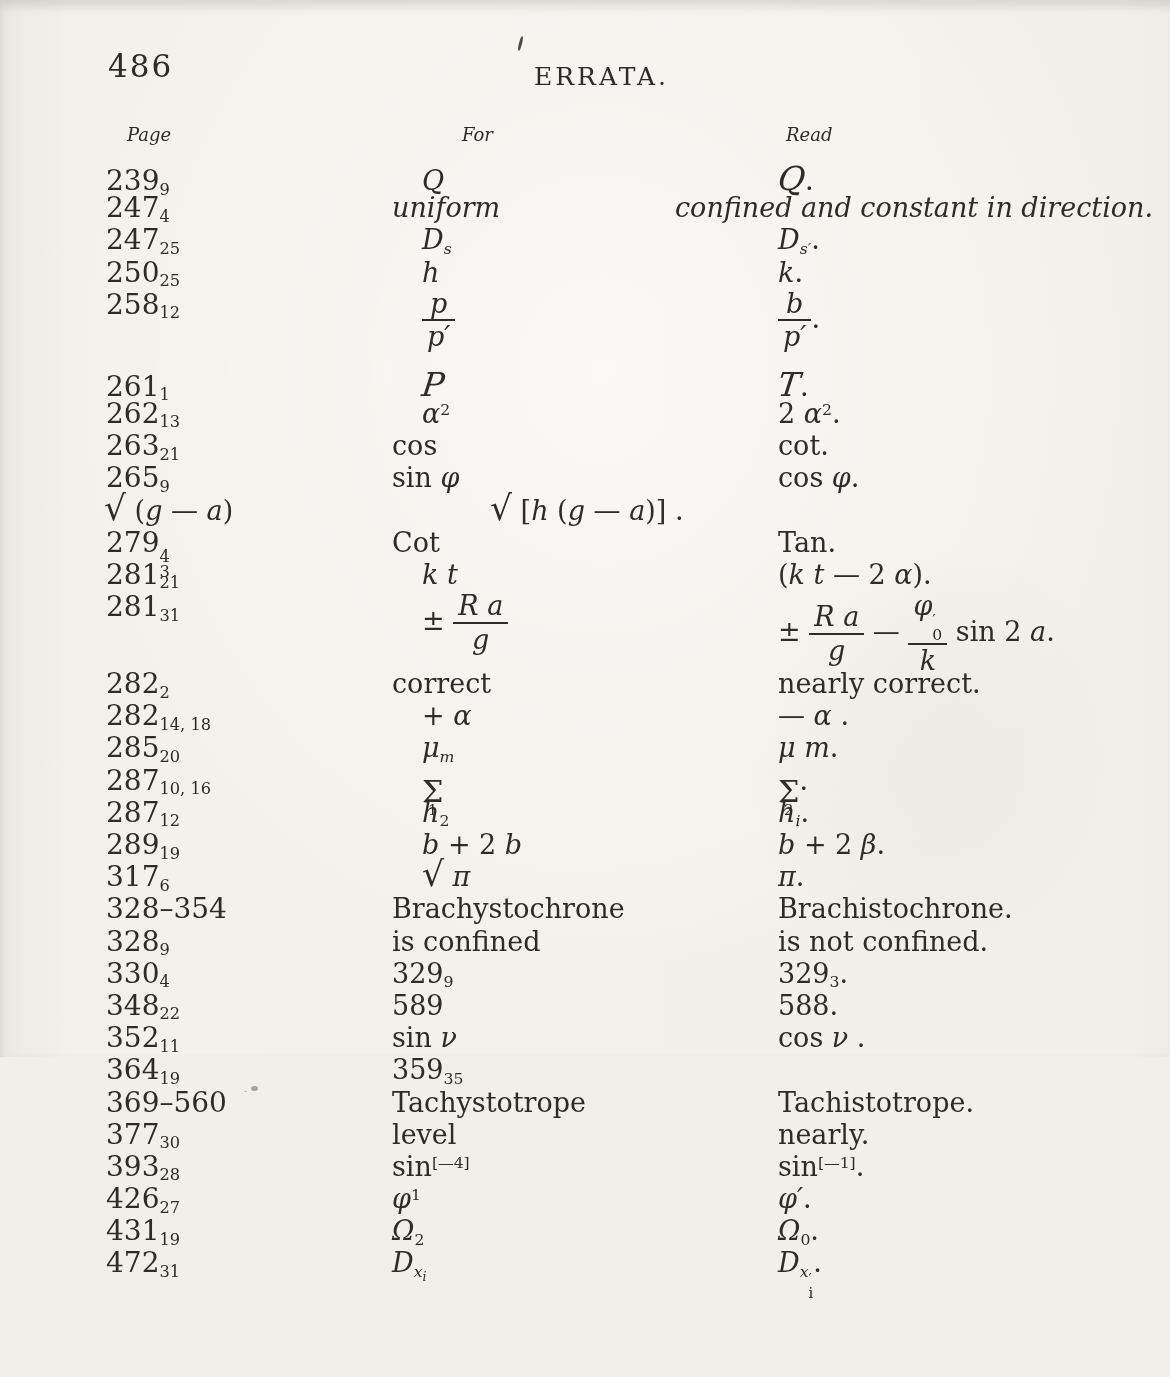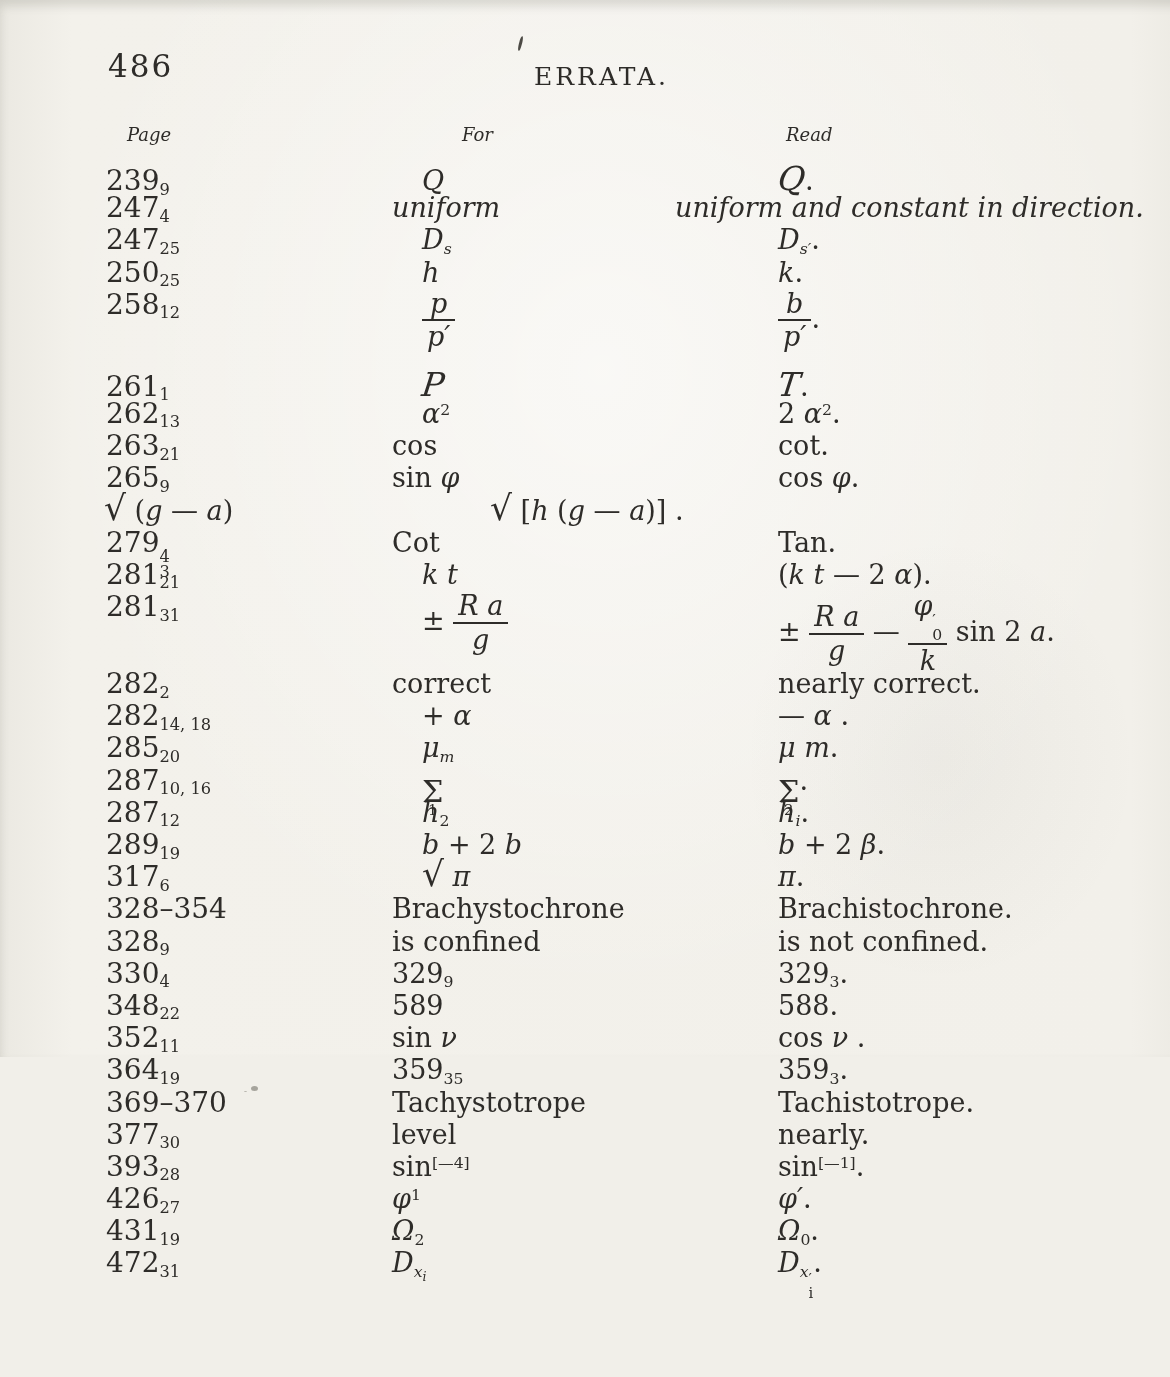--- a/index.html
+++ b/index.html
@@ -69,21 +69,21 @@
   <div class="col-head ch-read">Read</div>
   <div id="rows">
       <div class="row">
         <div class="c cp">239<sub class="sb2">9</sub></div>
         <div class="c cf ind"><span class="it">Q</span></div>
         <div class="c cr"><span class="scr">Q</span>.</div>
       </div>
       <div class="row">
         <div class="c cp">247<sub class="sb2">4</sub></div>
         <div class="c cf"><span class="it">uniform</span></div>
-        <div class="c cr out"><span class="it">uniform and constant in direction.</span></div>
+        <div class="c cr out"><span class="it">confined and constant in direction.</span></div>
       </div>
       <div class="row">
         <div class="c cp">247<sub class="sb2">25</sub></div>
         <div class="c cf ind"><span class="it">D</span><sub class="sb2"><span class="it">s</span></sub></div>
         <div class="c cr"><span class="it">D</span><sub class="sb2"><span class="it">s′</span></sub>.</div>
       </div>
       <div class="row">
         <div class="c cp">250<sub class="sb2">25</sub></div>
         <div class="c cf ind"><span class="it">h</span></div>
         <div class="c cr"><span class="it">k</span>.</div>
@@ -200,24 +200,23 @@
         <div class="c cr">588.</div>
       </div>
       <div class="row">
         <div class="c cp">352<sub class="sb2">11</sub></div>
         <div class="c cf">sin <span class="it">ν</span></div>
         <div class="c cr">cos <span class="it">ν</span> .</div>
       </div>
       <div class="row">
         <div class="c cp">364<sub class="sb2">19</sub></div>
         <div class="c cf">359<sub class="sb2">35</sub></div>
-        <div class="c cr">359<sub class="sb2">3</sub>.</div>
-      </div>
-      <div class="row">
-        <div class="c cp">369–370</div>
+      </div>
+      <div class="row">
+        <div class="c cp">369–560</div>
         <div class="c cf">Tachystotrope</div>
         <div class="c cr">Tachistotrope.</div>
       </div>
       <div class="row">
         <div class="c cp">377<sub class="sb2">30</sub></div>
         <div class="c cf">level</div>
         <div class="c cr">nearly.</div>
       </div>
       <div class="row">
         <div class="c cp">393<sub class="sb2">28</sub></div>

